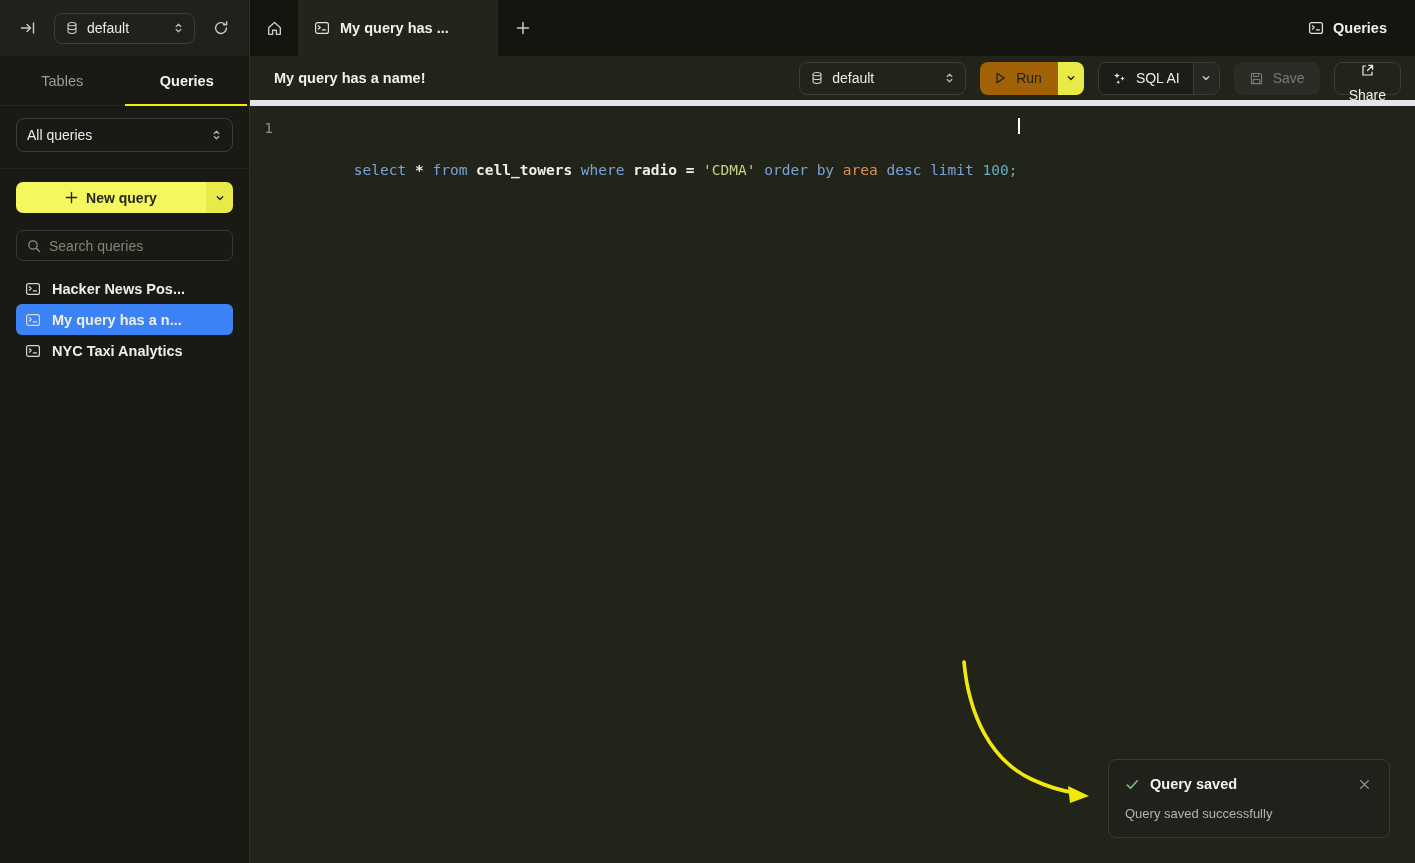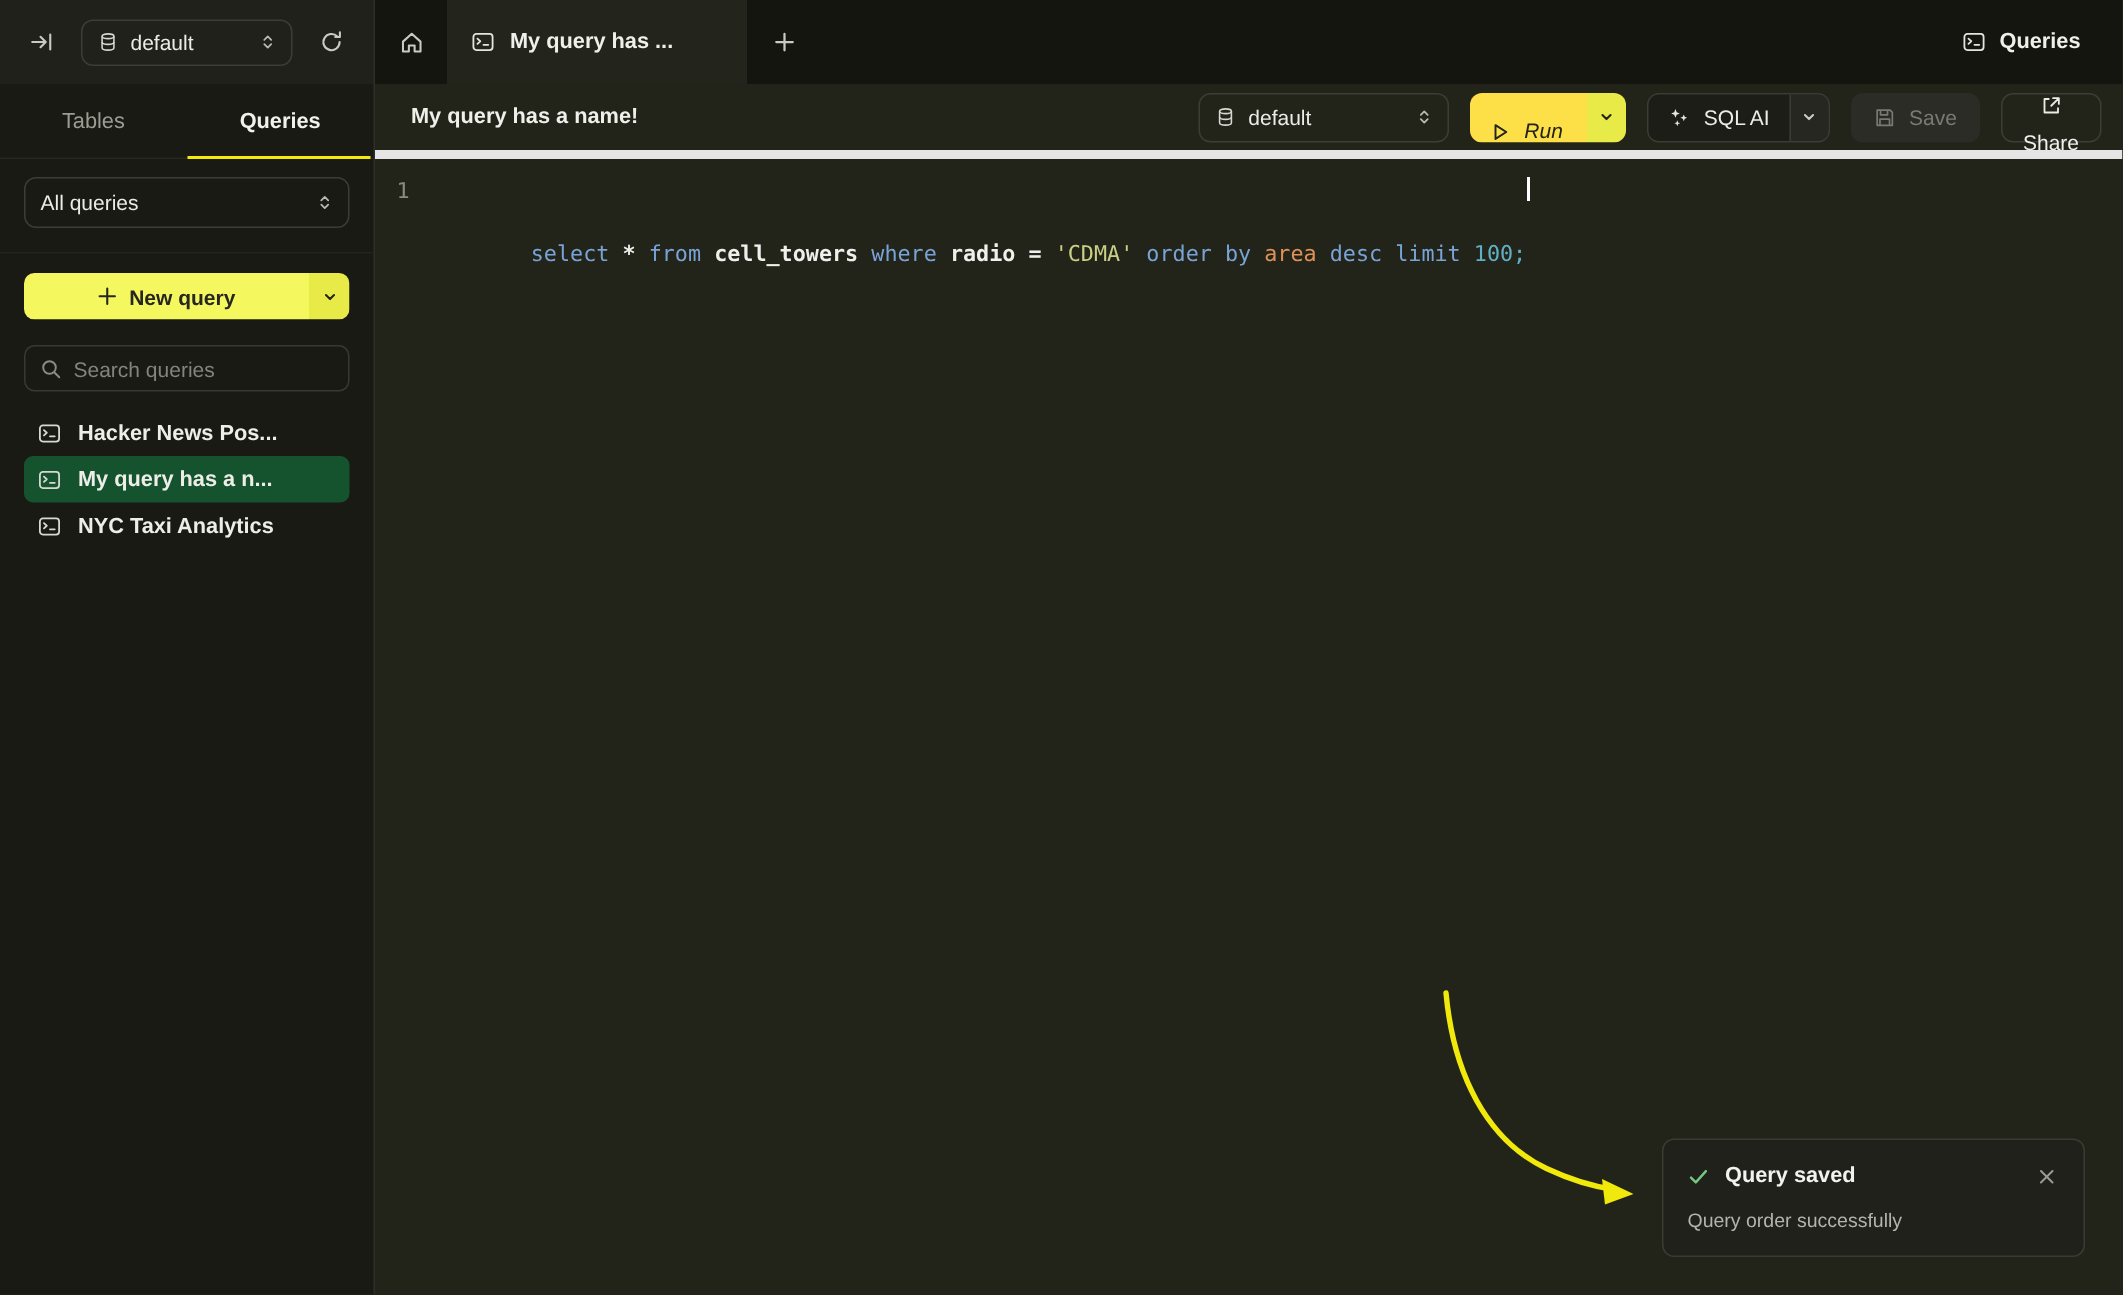--- a/index.html
+++ b/index.html
@@ -47,34 +47,34 @@
   .new-query-chev { width:27px; background:#e8ea47; display:flex; align-items:center; justify-content:center; }
   .search-wrap { margin:17px 16px 0; height:31px; border:1px solid #383931; border-radius:7px;
     display:flex; align-items:center; gap:8px; padding:0 10px; }
   .search-wrap input { background:transparent; border:none; outline:none; color:#ecece7;
     font-size:14px; width:100%; font-family:"Liberation Sans", sans-serif; }
   .search-wrap input::placeholder { color:#83847c; }
   .query-list { margin:12px 16px 0; display:flex; flex-direction:column; }
   .query-item { height:31px; display:flex; align-items:center; gap:11px; padding:0 9px;
     border-radius:6px; font-size:14.5px; font-weight:600; color:#eeeee9; cursor:pointer;
     white-space:nowrap; overflow:hidden; }
-  .query-item.selected { background:#14532d; }
+  .query-item.selected { background:#3b82f6; }
   .query-item .q-icon { color:#d7d8d1; display:flex; }
 
   
   .main-header { height:50px; flex:none; display:flex; align-items:center; padding:0 14px 0 24px;
     border-bottom:6px solid #e5e5e5; }
   .main-title { font-size:14.5px; font-weight:600; color:#f0f0eb; }
   .main-spacer { flex:1; }
   .toolbar { display:flex; align-items:center; gap:14px; }
   .toolbar .select-box { width:167px; height:33px; justify-content:flex-start; }
   .toolbar .select-box .chevs { margin-left:auto; }
   .split-btn { display:flex; height:33px; border-radius:8px; overflow:hidden; cursor:pointer; }
-  .run-main { background:#fde047; color:#232418; display:flex; align-items:flex-end; gap:9px;
-    padding:0 16px 0 13px; font-size:14px; font-weight:500;font-style:italic; }
+  .run-main { background:#a16207; color:#232418; display:flex; align-items:center; gap:9px;
+    padding:0 16px 0 13px; font-size:14px; font-weight:500; }
   .run-chev { width:26px; background:#e8ea47; display:flex; align-items:center; justify-content:center; }
   .sqlai { border:1px solid #3b3c35; }
   .sqlai-main { background:#1c1d17; color:#ecece7; display:flex; align-items:center; gap:9px;
     padding:0 13px; font-size:14px; font-weight:500; }
   .sqlai-chev { width:26px; background:#262720; border-left:1px solid #3b3c35;
     display:flex; align-items:center; justify-content:center; }
   .save-btn { height:33px; background:#2b2c25; color:#797a72; border-radius:8px; display:flex;
     align-items:center; gap:9px; padding:0 15px; font-size:14px; font-weight:500; cursor:default; }
   .share-btn { height:33px; border:1px solid #3c3d36; border-radius:8px; display:flex;
     align-items:center; gap:9px; padding:0 14px; font-size:14px; font-weight:500;
@@ -373,16 +373,16 @@
             <path d="M2.5 8.6l3.4 3.4 7.2-8"></path>
           </svg>
         </span>
         <span class="toast-title">Query saved</span>
         <span class="toast-close">
           <svg width="11" height="11" viewBox="0 0 10 10" fill="none" stroke="#9a9b93" stroke-width="1.2" stroke-linecap="round">
             <path d="M1.5 1.5l7 7M8.5 1.5l-7 7"></path>
           </svg>
         </span>
       </div>
-      <div class="toast-msg">Query order successfully</div>
+      <div class="toast-msg">Query saved successfully</div>
     </div>
   </div>
 </div>
 
 </body></html>

